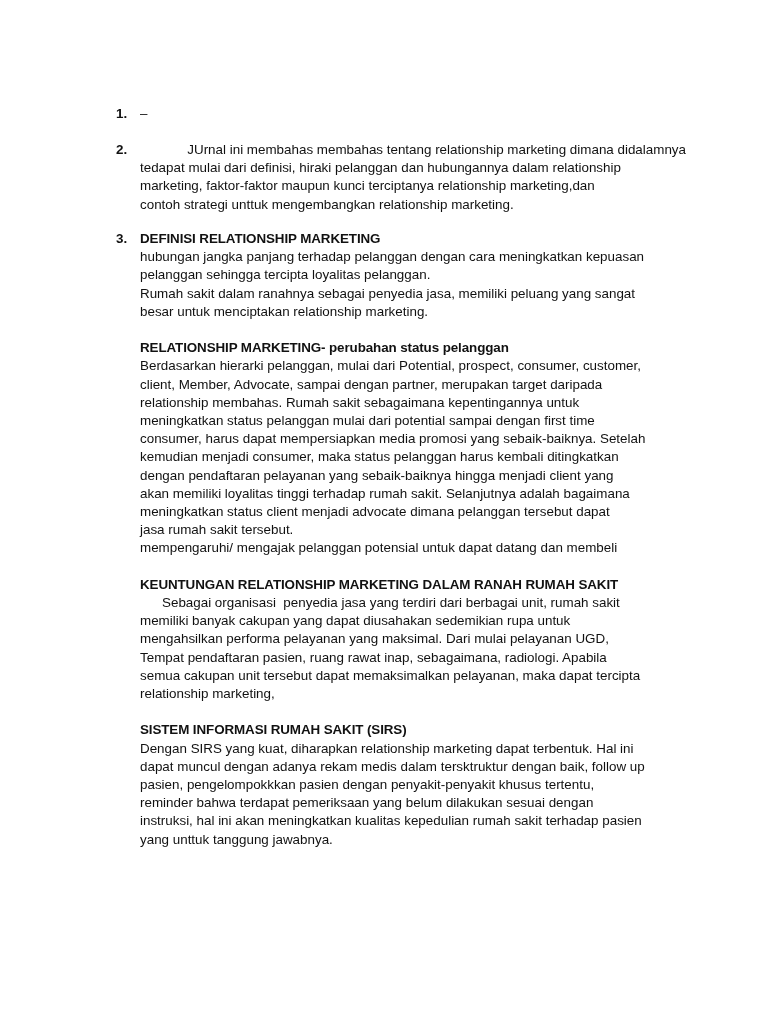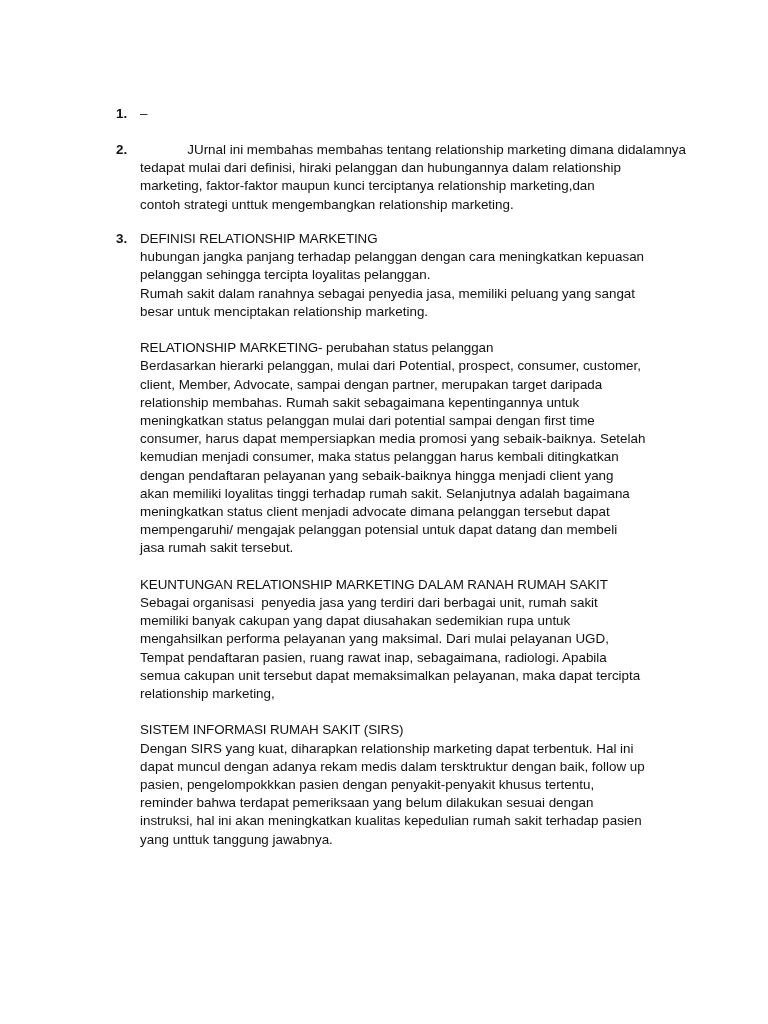--- a/index.html
+++ b/index.html
@@ -34,21 +34,21 @@
       position: absolute;
       left: 0;
       top: 0;
       width: 24px;
       font-weight: normal;
     }
     .body {
       margin-left: 24px;
     }
     .heading {
-      font-weight: normal;
+      font-weight: bold;
       letter-spacing: -0.1px;
     }
     .para {
       white-space: normal;
     }
     .line {
       display: block;
       white-space: nowrap;
     }
     .gap {
@@ -98,29 +98,29 @@
         <span class="line heading">RELATIONSHIP MARKETING- perubahan status pelanggan</span>
         <span class="line">Berdasarkan hierarki pelanggan, mulai dari Potential, prospect, consumer, customer,</span>
         <span class="line">client, Member, Advocate, sampai dengan partner, merupakan target daripada</span>
         <span class="line">relationship membahas. Rumah sakit sebagaimana kepentingannya untuk</span>
         <span class="line">meningkatkan status pelanggan mulai dari potential sampai dengan first time</span>
         <span class="line">consumer, harus dapat mempersiapkan media promosi yang sebaik-baiknya. Setelah</span>
         <span class="line">kemudian menjadi consumer, maka status pelanggan harus kembali ditingkatkan</span>
         <span class="line">dengan pendaftaran pelayanan yang sebaik-baiknya hingga menjadi client yang</span>
         <span class="line">akan memiliki loyalitas tinggi terhadap rumah sakit. Selanjutnya adalah bagaimana</span>
         <span class="line">meningkatkan status client menjadi advocate dimana pelanggan tersebut dapat</span>
+        <span class="line">jasa rumah sakit tersebut.</span>
         <span class="line">mempengaruhi/ mengajak pelanggan potensial untuk dapat datang dan membeli</span>
-        <span class="line">jasa rumah sakit tersebut.</span>
       </div>
 
       <div class="gap"></div>
 
       <div>
         <span class="line heading">KEUNTUNGAN RELATIONSHIP MARKETING DALAM RANAH RUMAH SAKIT</span>
-        <span class="line" style="white-space:pre;">Sebagai organisasi  penyedia jasa yang terdiri dari berbagai unit, rumah sakit</span>
+        <span class="line" style="white-space:pre;margin-left:22px;">Sebagai organisasi  penyedia jasa yang terdiri dari berbagai unit, rumah sakit</span>
         <span class="line">memiliki banyak cakupan yang dapat diusahakan sedemikian rupa untuk</span>
         <span class="line">mengahsilkan performa pelayanan yang maksimal. Dari mulai pelayanan UGD,</span>
         <span class="line">Tempat pendaftaran pasien, ruang rawat inap, sebagaimana, radiologi. Apabila</span>
         <span class="line">semua cakupan unit tersebut dapat memaksimalkan pelayanan, maka dapat tercipta</span>
         <span class="line">relationship marketing,</span>
       </div>
 
       <div class="gap"></div>
 
       <div>

